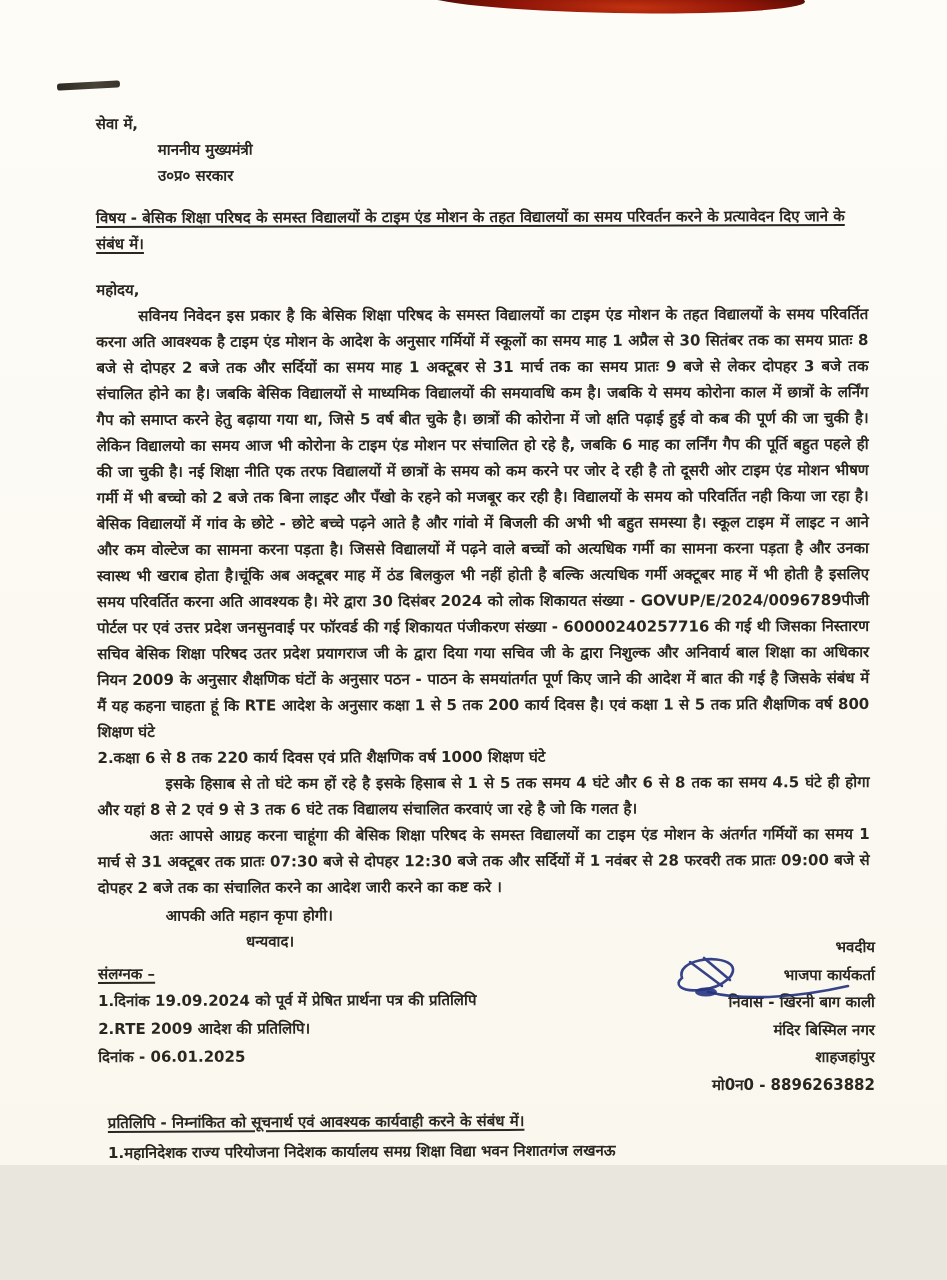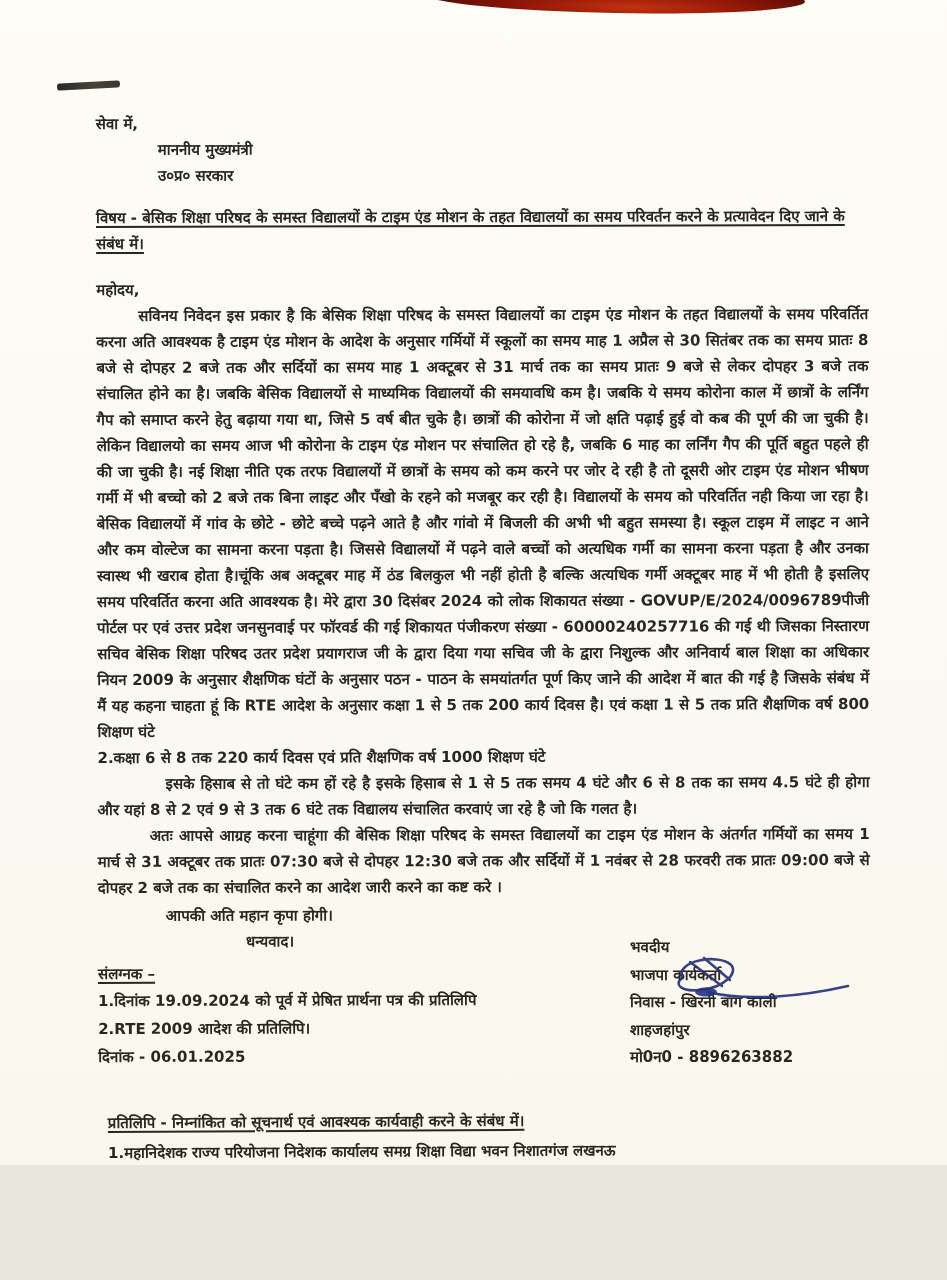--- a/index.html
+++ b/index.html
@@ -55,21 +55,21 @@
   .attach-head{
     margin-top:6px;
     text-decoration:underline;
     text-decoration-thickness:1.5px;
     text-underline-offset:3px;
   }
   .attach-line{margin:0;line-height:28px;}
   .date-line{margin:0;line-height:28px;}
   .sig-block{
     position:absolute;left:630px;top:934px;width:245px;
-    text-align:left;
+    text-align:right;
     font-size:15px;line-height:27.5px;font-weight:bold;color:#2a2620;
   }
   .sig-scribble{
     position:absolute;left:22px;top:16px;width:200px;height:58px;
     pointer-events:none;
   }
   .sig-name{margin-top:40px;}
   .copy-block{
     position:absolute;left:108px;top:1106px;width:780px;
     font-size:15px;line-height:30px;font-weight:bold;color:#2a2620;
@@ -122,20 +122,21 @@
       <g fill="none" stroke="#26337f" stroke-width="2.6" stroke-linecap="round" opacity="0.92">
         <path d="M 30 28 C 24 10, 66 4, 78 14 C 88 22, 72 38, 48 40 C 28 42, 22 34, 30 28 Z"></path>
         <path d="M 38 12 L 70 36"></path>
         <path d="M 52 8 L 78 30"></path>
         <path d="M 56 42 C 96 52, 152 46, 196 36"></path>
       </g>
       <ellipse cx="54" cy="42" rx="11" ry="4.5" fill="#26337f" opacity="0.9"></ellipse>
     </svg>
     <div>भाजपा कार्यकर्ता</div>
     <div>निवास - खिरनी बाग काली</div>
+    <div>मंदिर बिस्मिल नगर</div>
     <div>शाहजहांपुर</div>
     <div>मो0न0 - 8896263882</div>
   </div>
 
   <div class="copy-block">
     <p class="copy-head">प्रतिलिपि - निम्नांकित को सूचनार्थ एवं आवश्यक कार्यवाही करने के संबंध में।</p>
     <p class="copy-line">1.महानिदेशक राज्य परियोजना निदेशक कार्यालय समग्र शिक्षा विद्या भवन निशातगंज लखनऊ</p>
     <p class="copy-line">2.प्रमुख सचिव बेसिक शिक्षा उतर प्रदेश शासन लखनऊ</p>
   </div>
 

